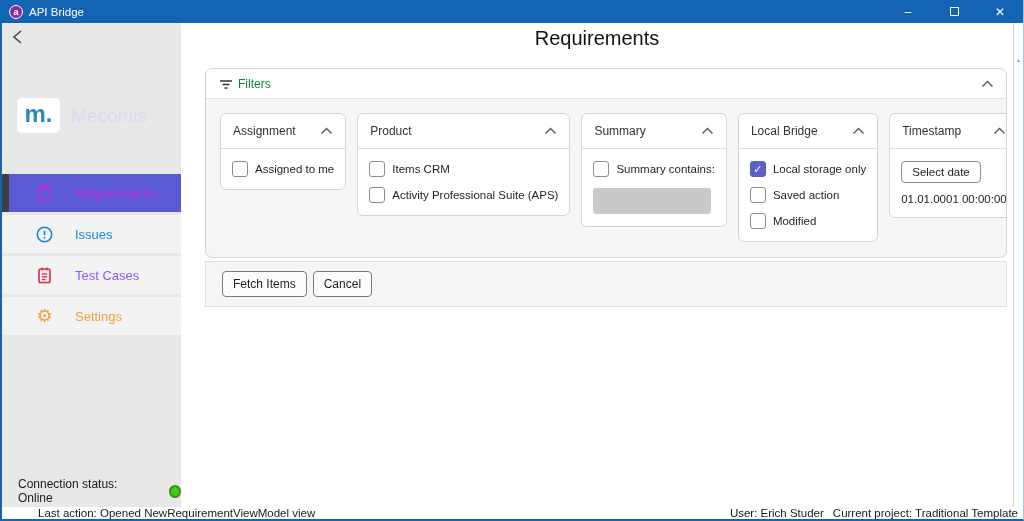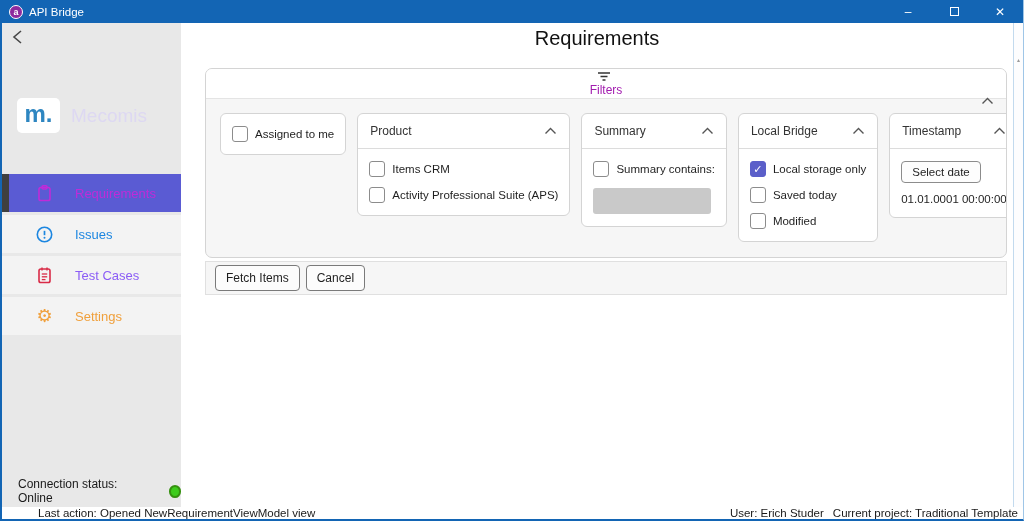--- a/index.html
+++ b/index.html
@@ -37,35 +37,35 @@
   .c-test  { color:#8b5cf6; }
   .c-set   { color:#F0A03C; }
   .gear-glyph { font-size:18px; line-height:1; }
   .connection { position:absolute; bottom:2px; left:16px; display:flex; align-items:center; gap:22px; font-size:12px; color:#1a1a1a; }
   .status-dot { width:13px; height:13px; border-radius:50%; background:#3ECC1C; border:2px solid #35910F; }
   
   .main { position:absolute; top:23px; left:179px; right:10px; bottom:12px; background:#fff; }
   .page-title { text-align:center; font-size:20px; color:#111; margin-top:4px; }
   .filters-wrap { position:absolute; top:45px; left:24px; right:6px; }
   .filters-panel { border:1px solid #D4D4D4; border-radius:7px; overflow:hidden; background:#F6F6F6; }
-  .filters-header { height:30px; background:#fff; border-bottom:1px solid #E4E4E4; display:flex; align-items:center; padding:0 12px; font-size:12px; color:#a21caf;flex-direction:column; }
+  .filters-header { height:30px; background:#fff; border-bottom:1px solid #E4E4E4; display:flex; align-items:center; padding:0 12px; font-size:12px; color:#15803d; }
   .filters-header .chevron { margin-left:auto; }
   .funnel-icon { margin-right:4px; display:block; }
   .filters-body { height:158px; padding:14px; display:flex; align-items:flex-start; gap:11px; }
   .group { background:#fff; border:1px solid #D4D4D4; border-radius:6px; }
   .group-header { display:flex; align-items:center; gap:24px; justify-content:space-between; padding:0 12px; height:35px; border-bottom:1px solid #DCDCDC; font-size:12px; color:#333; white-space:nowrap; }
   .group-body { padding:12px 11px; display:flex; flex-direction:column; gap:10px; }
   .check-row { display:flex; align-items:center; gap:7px; font-size:11.5px; white-space:nowrap; color:#1f1f1f; }
   .checkbox { width:16px; height:16px; border:1px solid #8C8C8C; border-radius:3px; background:#fff; flex:0 0 auto;
               display:flex; align-items:center; justify-content:center; color:transparent; font-size:11px; }
   .checkbox.checked { background:#5B5FC9; border-color:#5B5FC9; color:#fff; }
   .disabled-input { width:118px; height:26px; background:#C9C9C9; border-radius:3px; margin-top:1px; }
   .select-date-btn { align-self:flex-start; font-size:11.5px; padding:4px 10px; border:1px solid #8C8C8C; border-radius:4px; background:#FDFDFD; color:#1f1f1f; }
   .date-text { font-size:11.5px; white-space:nowrap; }
-  .actions-row { margin-top:3px; height:34px; background:#F6F6F6; border:1px solid #E0E0E0; display:flex; align-items:center; padding-left:9px; gap:6px; }
+  .actions-row { margin-top:3px; height:46px; background:#F6F6F6; border:1px solid #E0E0E0; display:flex; align-items:center; padding-left:16px; gap:6px; }
   .action-btn { font-size:12px; padding:5px 10px; border:1px solid #7A7A7A; border-radius:4px; background:#FCFCFC; color:#1f1f1f; }
   
   .gutter { position:absolute; top:23px; right:0; width:10px; bottom:12px; background:#FDFDFE; border-left:1px solid #C3DAEE; }
   .scroll-arrow { display:block; margin-top:34px; text-align:center; font-size:6px; color:#9a9a9a; line-height:6px; }
   
   .statusstrip { position:absolute; left:0; right:0; bottom:0; height:12px; background:#fff; display:flex; align-items:center; font-size:11.5px; line-height:12px; color:#1a1a1a; }
   .statusstrip .last-action { margin-left:36px; }
   .statusstrip .right-info { margin-left:auto; display:flex; gap:9px; padding-right:5px; }
   svg { display:block; }
 </style>
@@ -171,20 +171,26 @@
           <span class="chevron">
             <svg width="13" height="8" viewBox="0 0 13 8">
               <polyline points="1.5,6.5 6.5,1.5 11.5,6.5" fill="none" stroke="#555" stroke-width="1.4"></polyline>
             </svg>
           </span>
         </div>
 
         <div class="filters-body">
 
           <div class="group">
+            <div class="group-header">
+              <span>Assignment</span>
+              <svg width="13" height="8" viewBox="0 0 13 8">
+                <polyline points="1.5,6.5 6.5,1.5 11.5,6.5" fill="none" stroke="#555" stroke-width="1.4"></polyline>
+              </svg>
+            </div>
             <div class="group-body">
               <label class="check-row">
                 <span class="checkbox"></span>
                 <span>Assigned to me</span>
               </label>
             </div>
           </div>
 
           <div class="group">
             <div class="group-header">
@@ -230,21 +236,21 @@
             </div>
             <div class="group-body">
               <label class="check-row">
                 <span class="checkbox checked">
                   <span>✓</span>
                 </span>
                 <span>Local storage only</span>
               </label>
               <label class="check-row">
                 <span class="checkbox"></span>
-                <span>Saved today</span>
+                <span>Saved action</span>
               </label>
               <label class="check-row">
                 <span class="checkbox"></span>
                 <span>Modified</span>
               </label>
             </div>
           </div>
 
           <div class="group">
             <div class="group-header">

